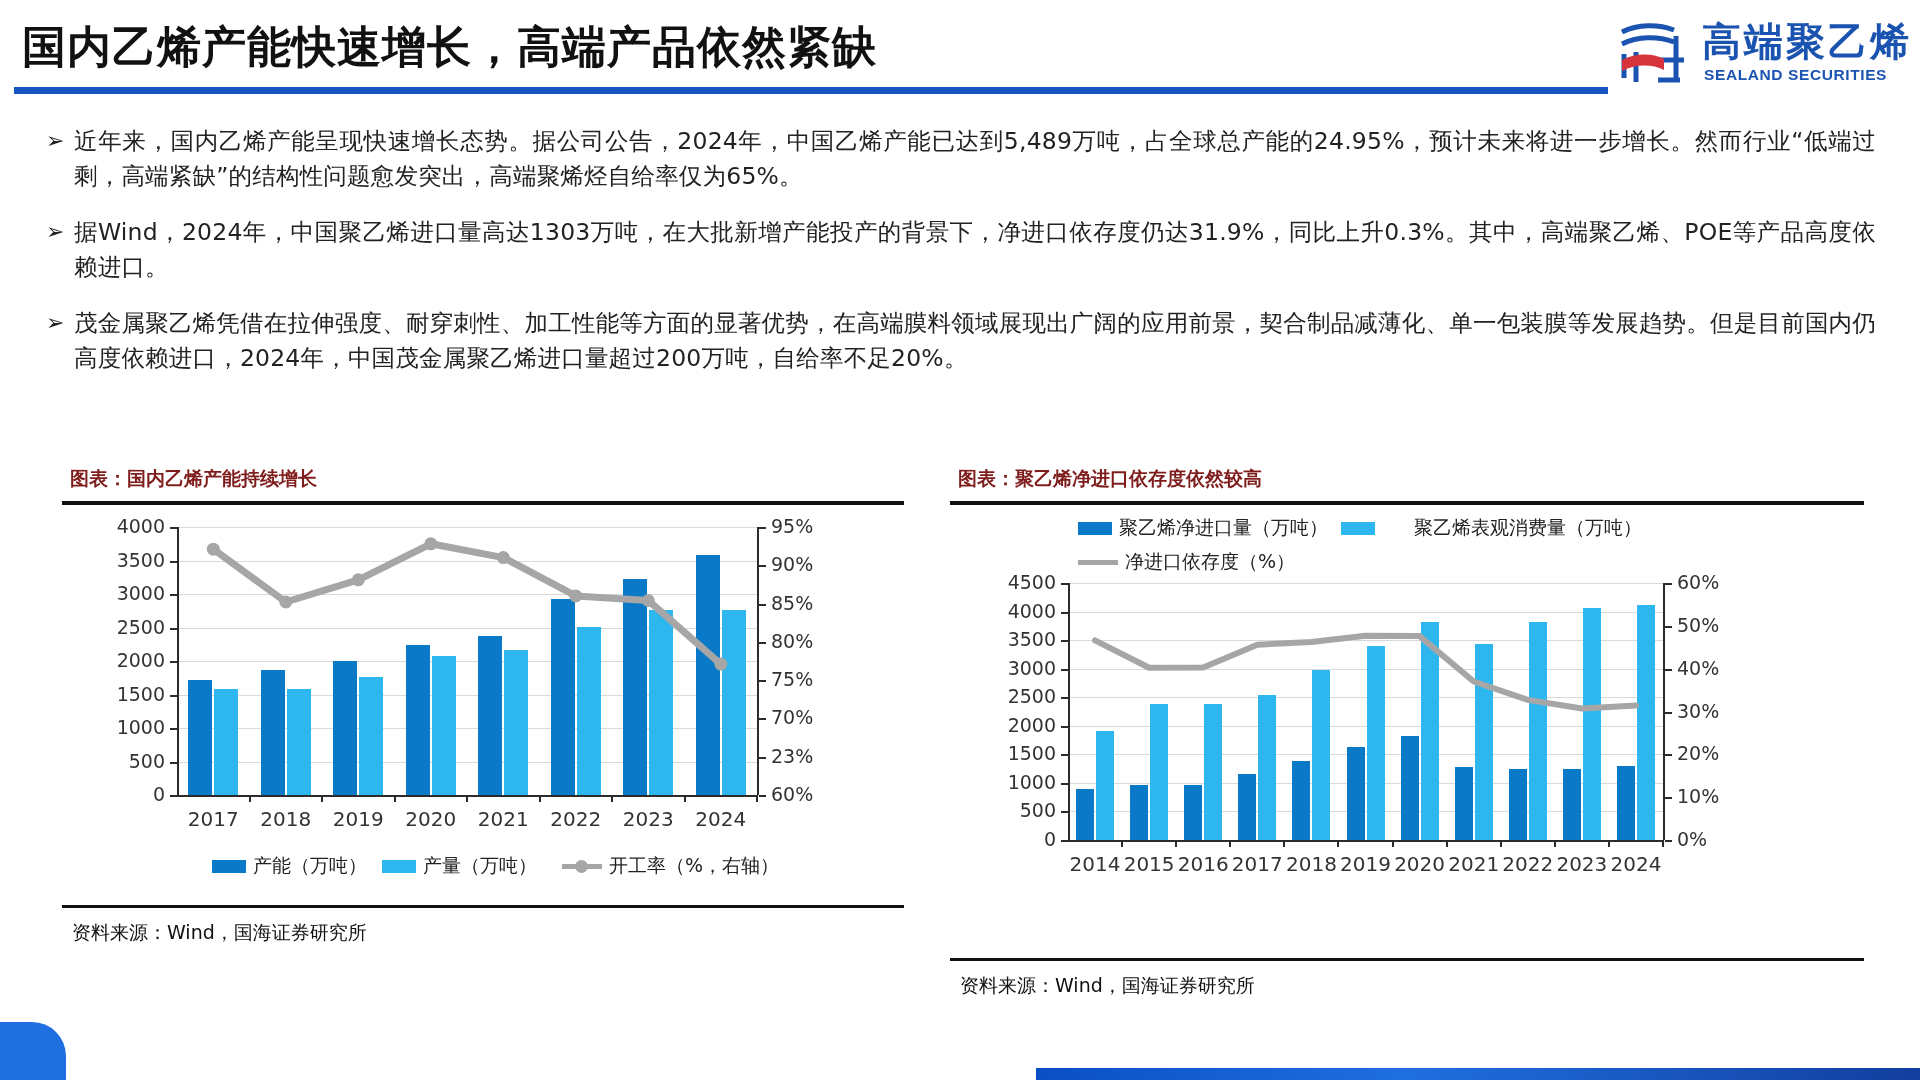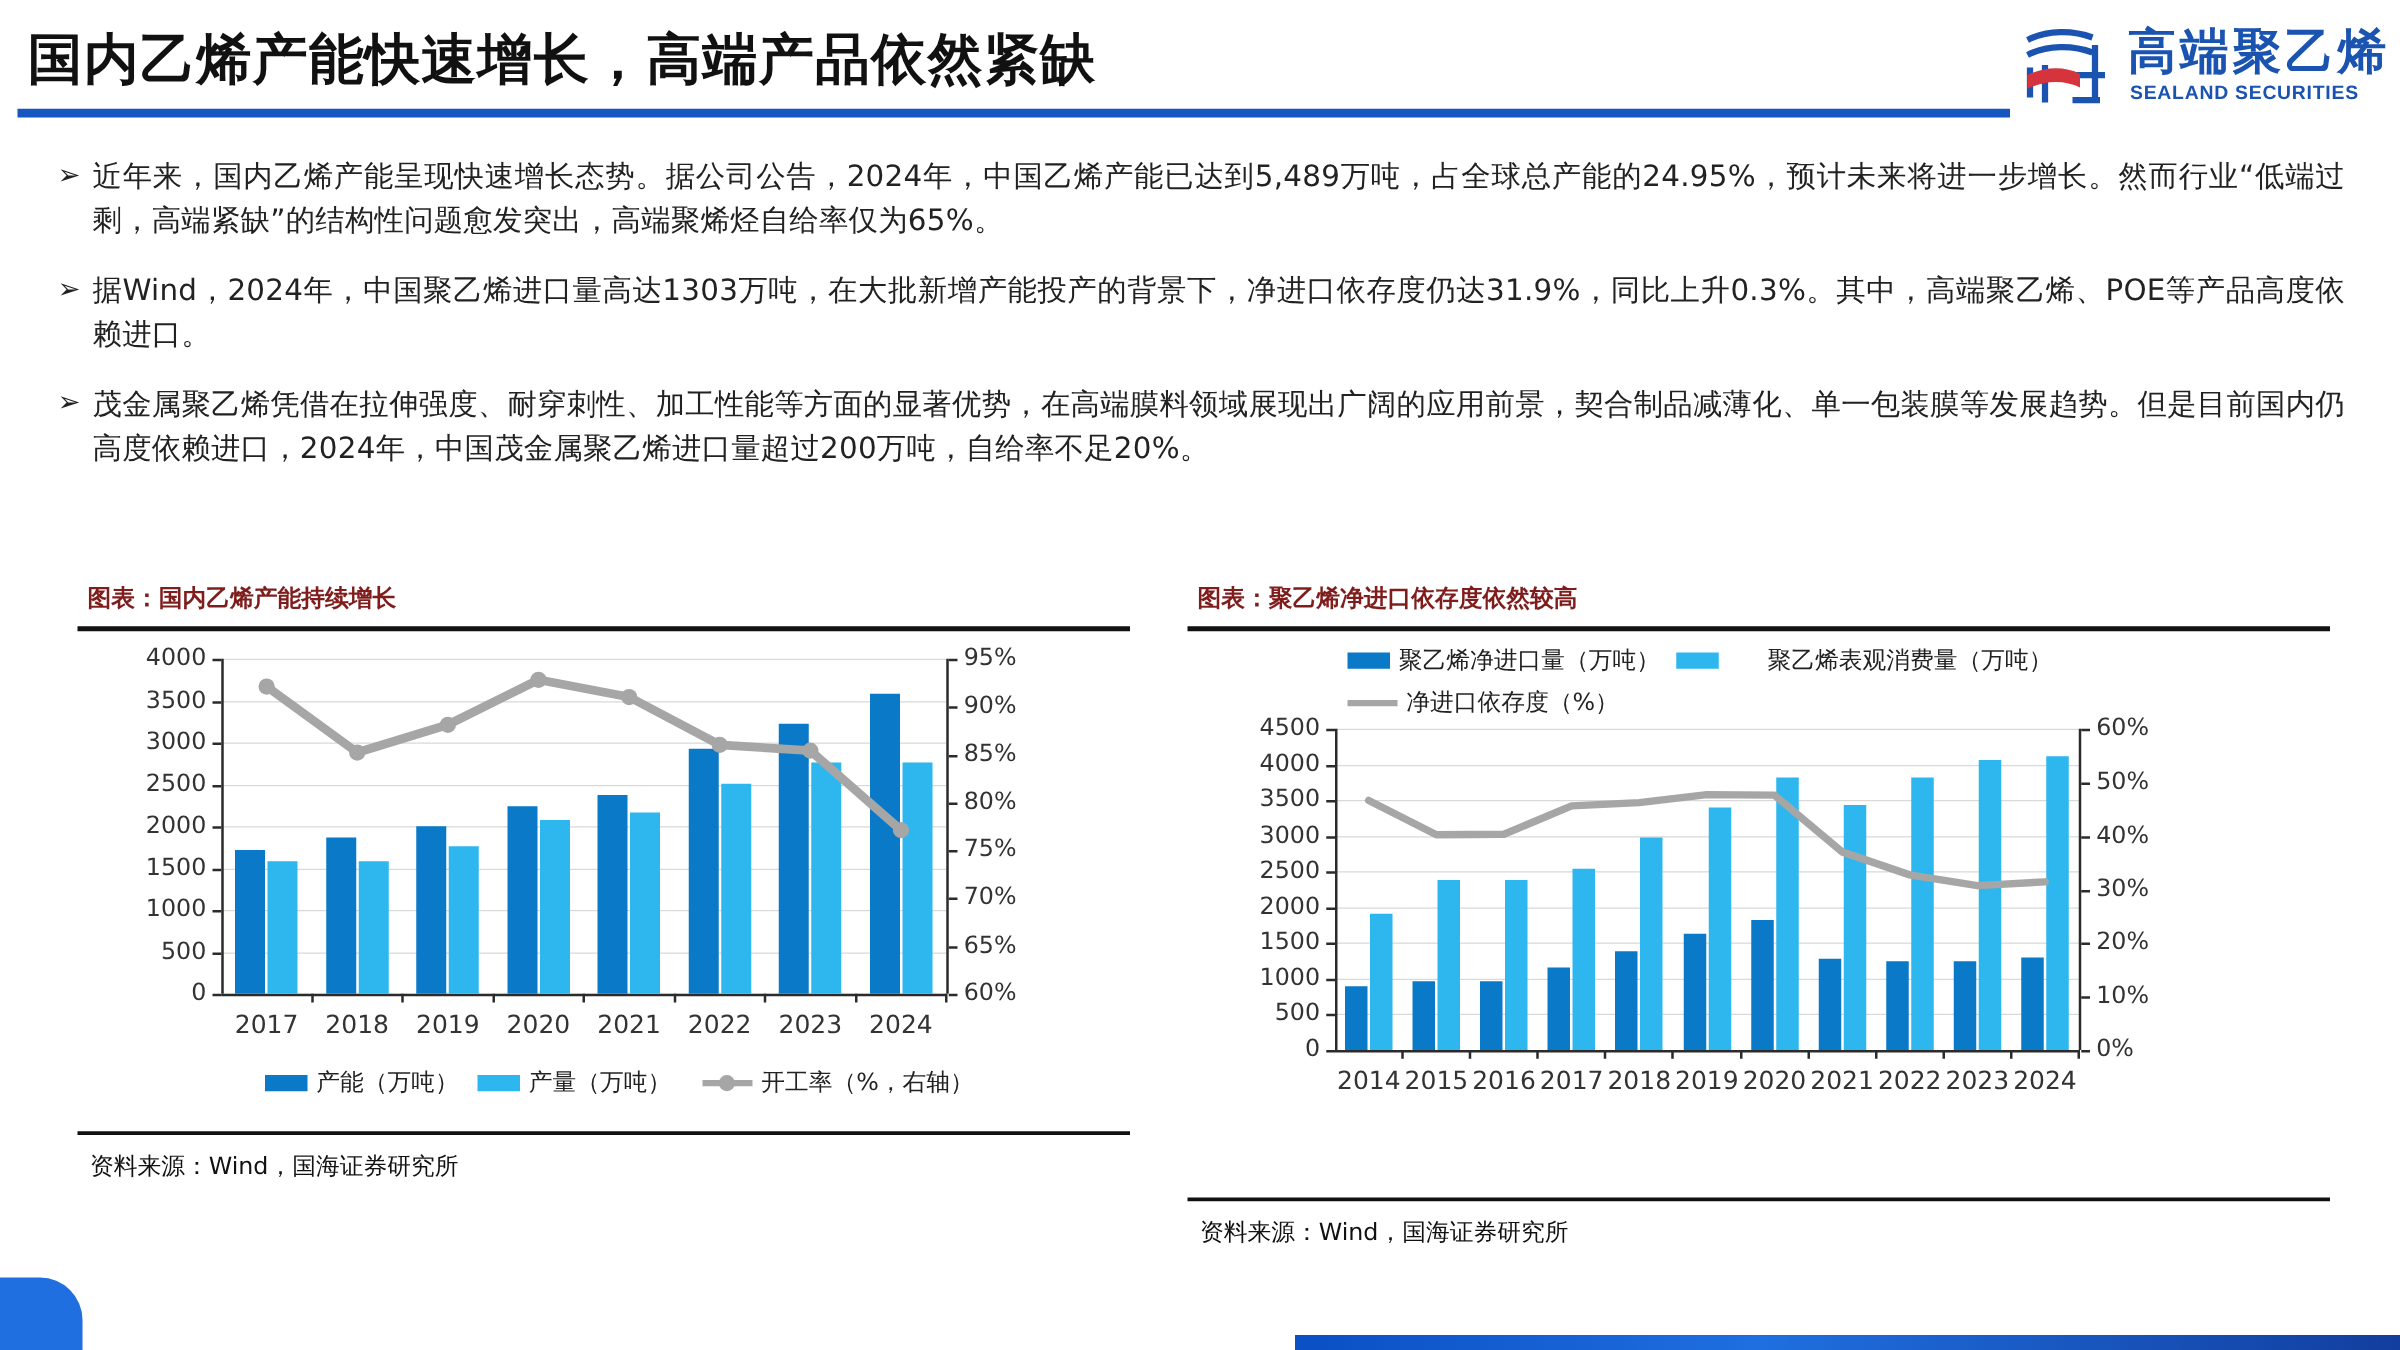--- a/index.html
+++ b/index.html
@@ -181,21 +181,21 @@
       <div class="tick" style="left:108px;top:89px;"></div>
       <div class="ylab" style="left:19px;top:79px;width:84px;">3000</div>
       <div class="tick" style="left:108px;top:55.5px;"></div>
       <div class="ylab" style="left:19px;top:45.5px;width:84px;">3500</div>
       <div class="tick" style="left:108px;top:22px;"></div>
       <div class="ylab" style="left:19px;top:12px;width:84px;">4000</div>
       <div class="axis-v" style="left:695px;top:22px;height:268px;"></div>
       <div class="tick-r" style="left:697px;top:290px;"></div>
       <div class="ylab-r" style="left:709px;top:280px;width:80px;">60%</div>
       <div class="tick-r" style="left:697px;top:251.71428571428572px;"></div>
-      <div class="ylab-r" style="left:709px;top:241.71428571428572px;width:80px;">65%</div>
+      <div class="ylab-r" style="left:709px;top:241.71428571428572px;width:80px;">23%</div>
       <div class="tick-r" style="left:697px;top:213.42857142857144px;"></div>
       <div class="ylab-r" style="left:709px;top:203.42857142857144px;width:80px;">70%</div>
       <div class="tick-r" style="left:697px;top:175.14285714285717px;"></div>
       <div class="ylab-r" style="left:709px;top:165.14285714285717px;width:80px;">75%</div>
       <div class="tick-r" style="left:697px;top:136.85714285714286px;"></div>
       <div class="ylab-r" style="left:709px;top:126.85714285714286px;width:80px;">80%</div>
       <div class="tick-r" style="left:697px;top:98.57142857142856px;"></div>
       <div class="ylab-r" style="left:709px;top:88.57142857142856px;width:80px;">85%</div>
       <div class="tick-r" style="left:697px;top:60.285714285714306px;"></div>
       <div class="ylab-r" style="left:709px;top:50.285714285714306px;width:80px;">90%</div>

